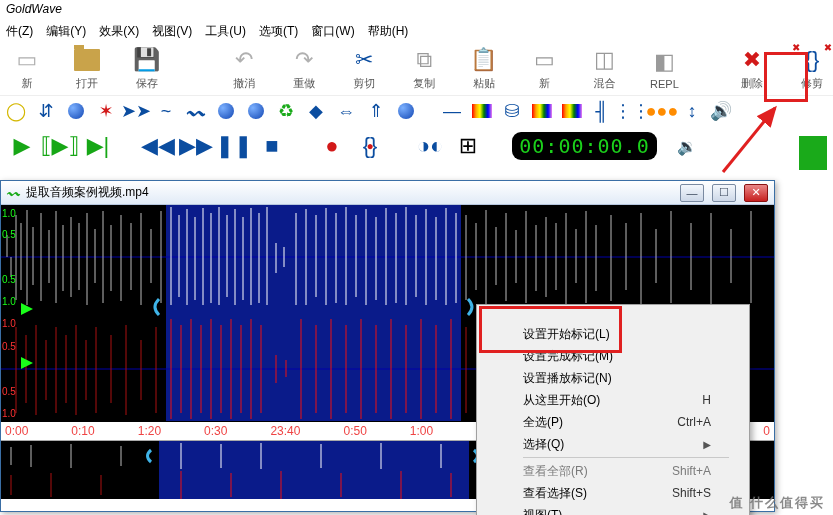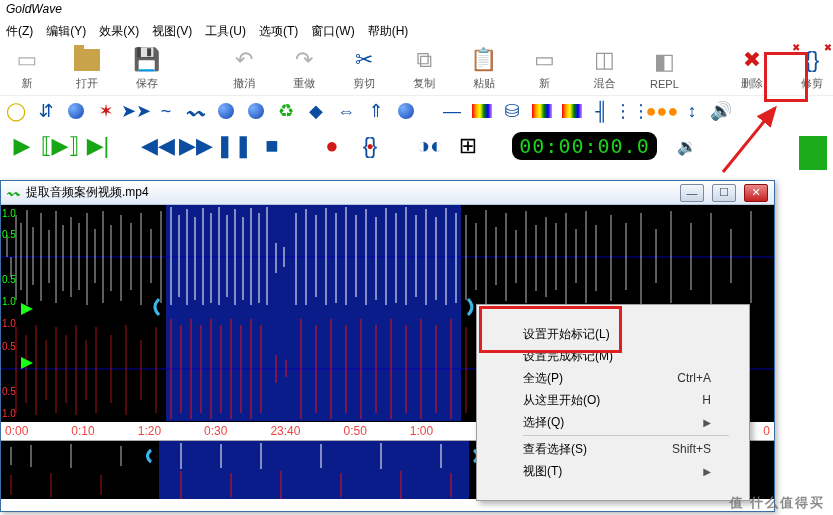--- a/index.html
+++ b/index.html
@@ -433,32 +433,39 @@
 </div>
 
 <div class="ctxmenu">
   <div class="ctx-item">
       <span>设置开始标记(L)</span>
     </div>
   <div class="ctx-item">
       <span>设置完成标记(M)</span>
     </div>
   <div class="ctx-item">
+      <span>设置播放标记(N)</span>
+    </div>
+  <div class="ctx-item">
+      <span>从这里开始(O)</span>
+      <span class="sc">H</span>
+    </div>
+  <div class="ctx-item">
       <span>全选(P)</span>
       <span class="sc">Ctrl+A</span>
     </div>
   <div class="ctx-item">
-      <span>从这里开始(O)</span>
-      <span class="sc">H</span>
-    </div>
-  <div class="ctx-item">
       <span>选择(Q)</span>
       <span class="arrow">▶</span>
     </div>
   <div class="ctx-sep"></div>
+  <div class="ctx-item disabled">
+      <span>查看全部(R)</span>
+      <span class="sc">Shift+A</span>
+    </div>
   <div class="ctx-item">
       <span>查看选择(S)</span>
       <span class="sc">Shift+S</span>
     </div>
   <div class="ctx-item">
       <span>视图(T)</span>
       <span class="arrow">▶</span>
     </div>
 </div>
 

